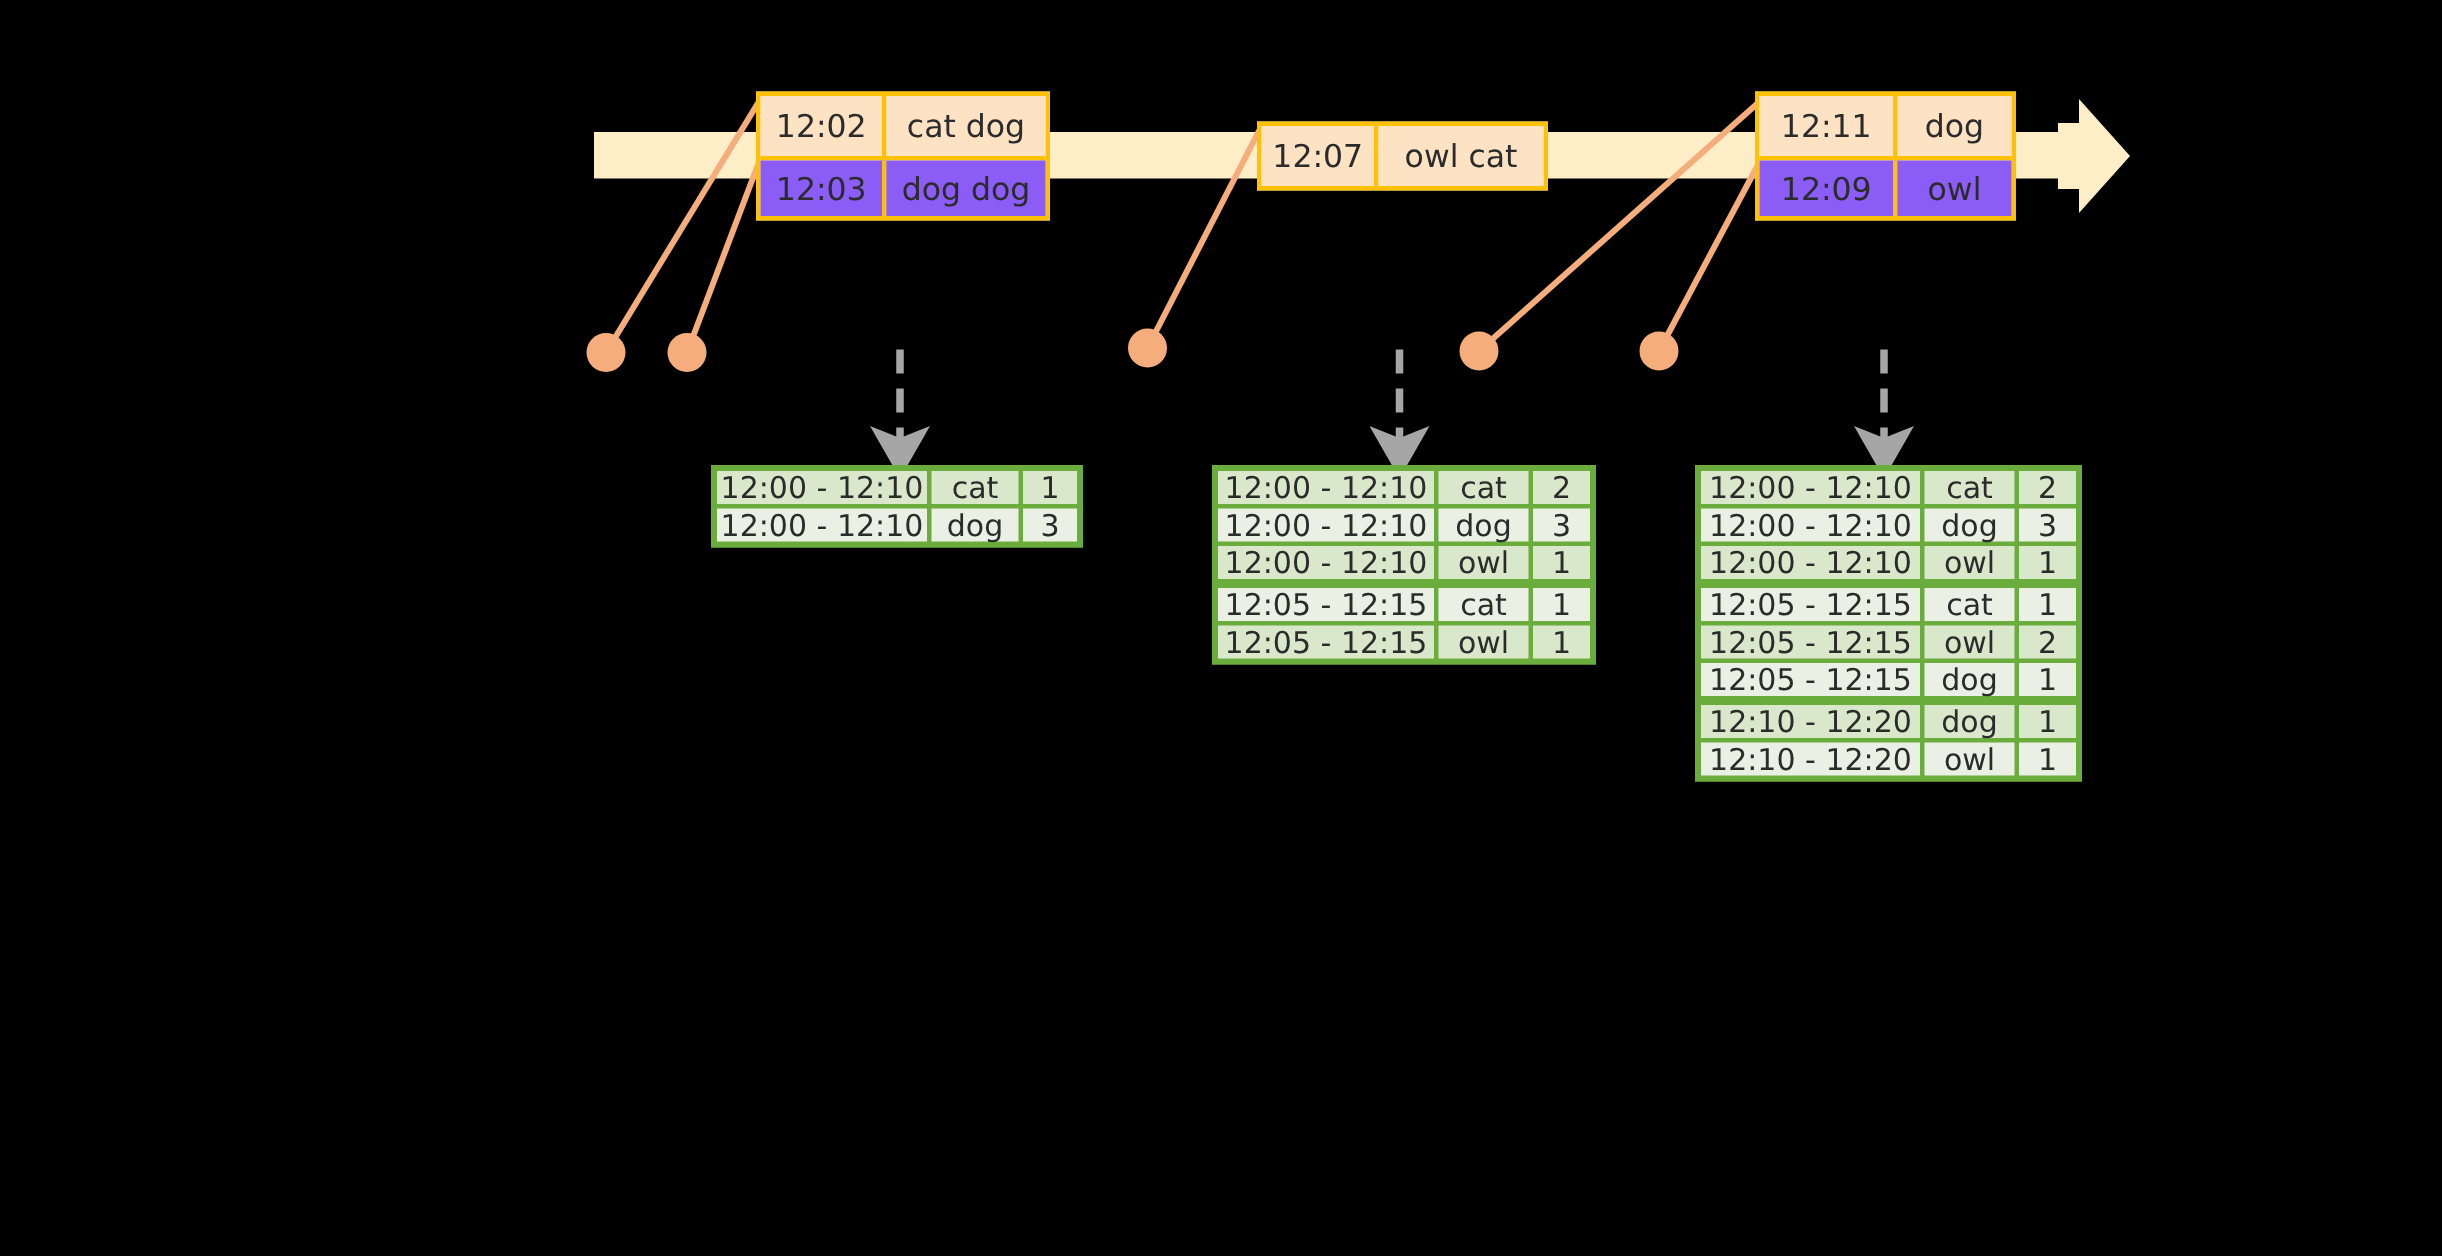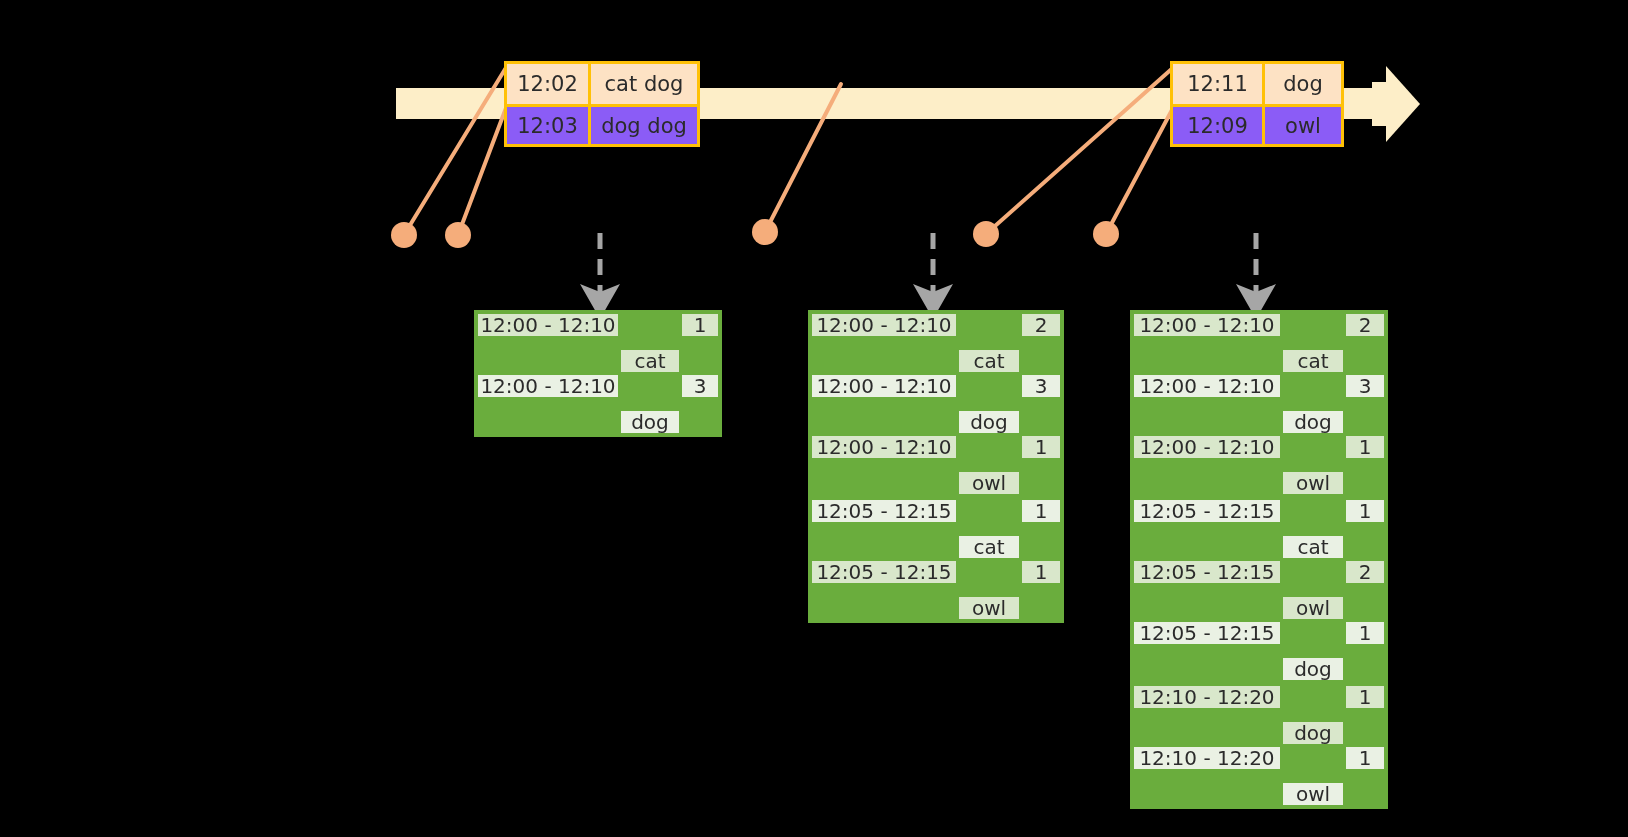--- a/index.html
+++ b/index.html
@@ -70,21 +70,21 @@
   .grow{display:flex;box-sizing:border-box;}
   .grow + .grow{margin-top:3px;}
   .grow.group-break{margin-top:6px;}
   .gcell{
     height:22px;display:flex;align-items:center;justify-content:center;
     font-size:20px;box-sizing:border-box;
   }
   .grow.tone-a .gcell{background:#d9e7cb;}
   .grow.tone-b .gcell{background:#eaf1e4;}
   .gcell.win{}
-  .gcell.key{margin-left:3px;margin-top:36px;}
+  .gcell.key{margin-left:3px;}
   .gcell.cnt{margin-left:3px;}
 
   #t1{left:474px;top:310px;}
   #t1 .gcell.win{width:140px;}
   #t1 .gcell.key{width:58px;}
   #t1 .gcell.cnt{width:36px;}
 
   #t2{left:808px;top:310px;}
   #t2 .gcell.win{width:144px;}
   #t2 .gcell.key{width:60px;}
@@ -137,20 +137,26 @@
     <div class="msgrow tone-a">
       <div class="c time">12:02</div>
       <div class="c txt">cat dog</div>
     </div>
     <div class="msgrow tone-b">
       <div class="c time">12:03</div>
       <div class="c txt">dog dog</div>
     </div>
   </div>
 
+  <div class="msgbox" id="box2">
+    <div class="msgrow tone-a">
+      <div class="c time">12:07</div>
+      <div class="c txt">owl cat</div>
+    </div>
+  </div>
 
   <div class="msgbox" id="box3">
     <div class="msgrow tone-a">
       <div class="c time">12:11</div>
       <div class="c txt">dog</div>
     </div>
     <div class="msgrow tone-b">
       <div class="c time">12:09</div>
       <div class="c txt">owl</div>
     </div>

